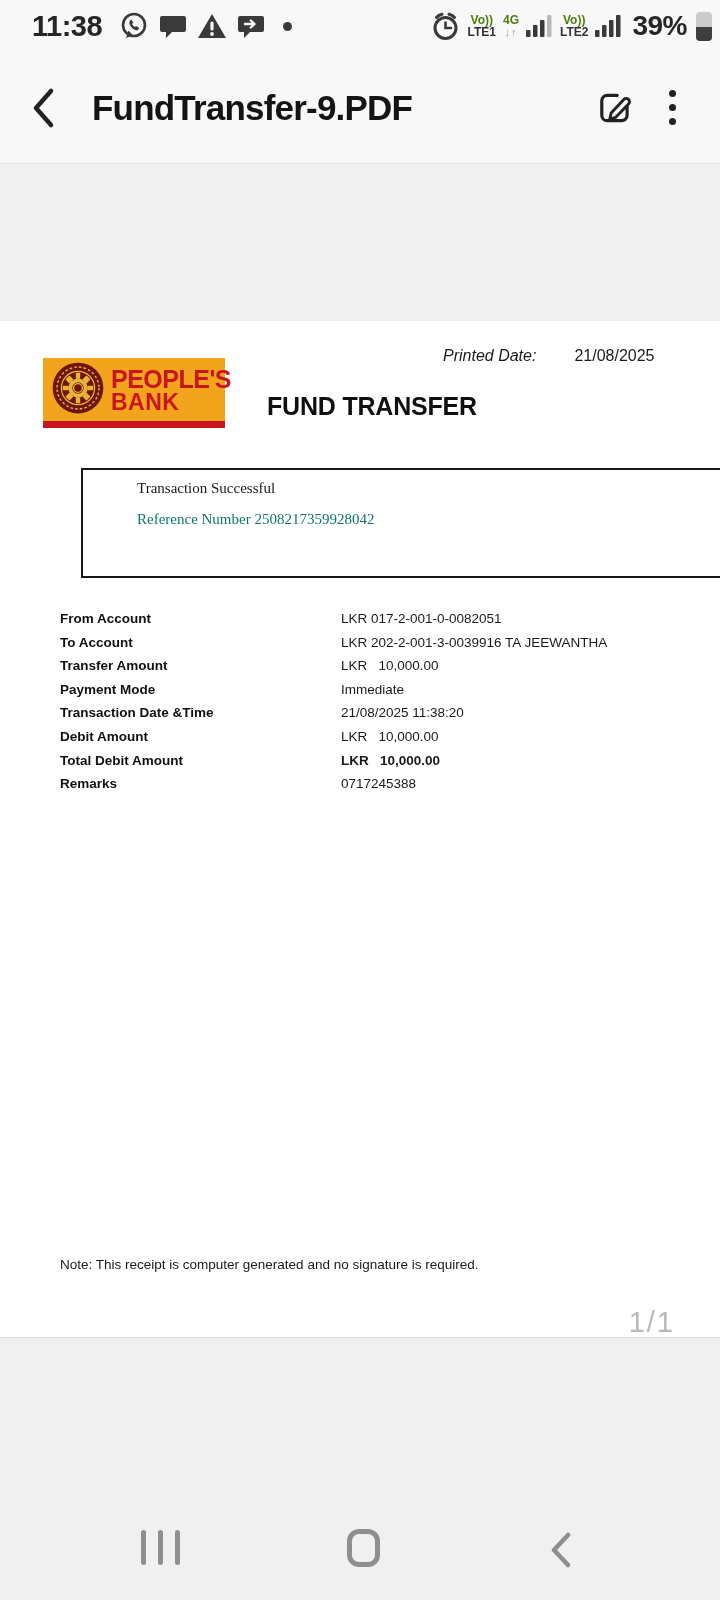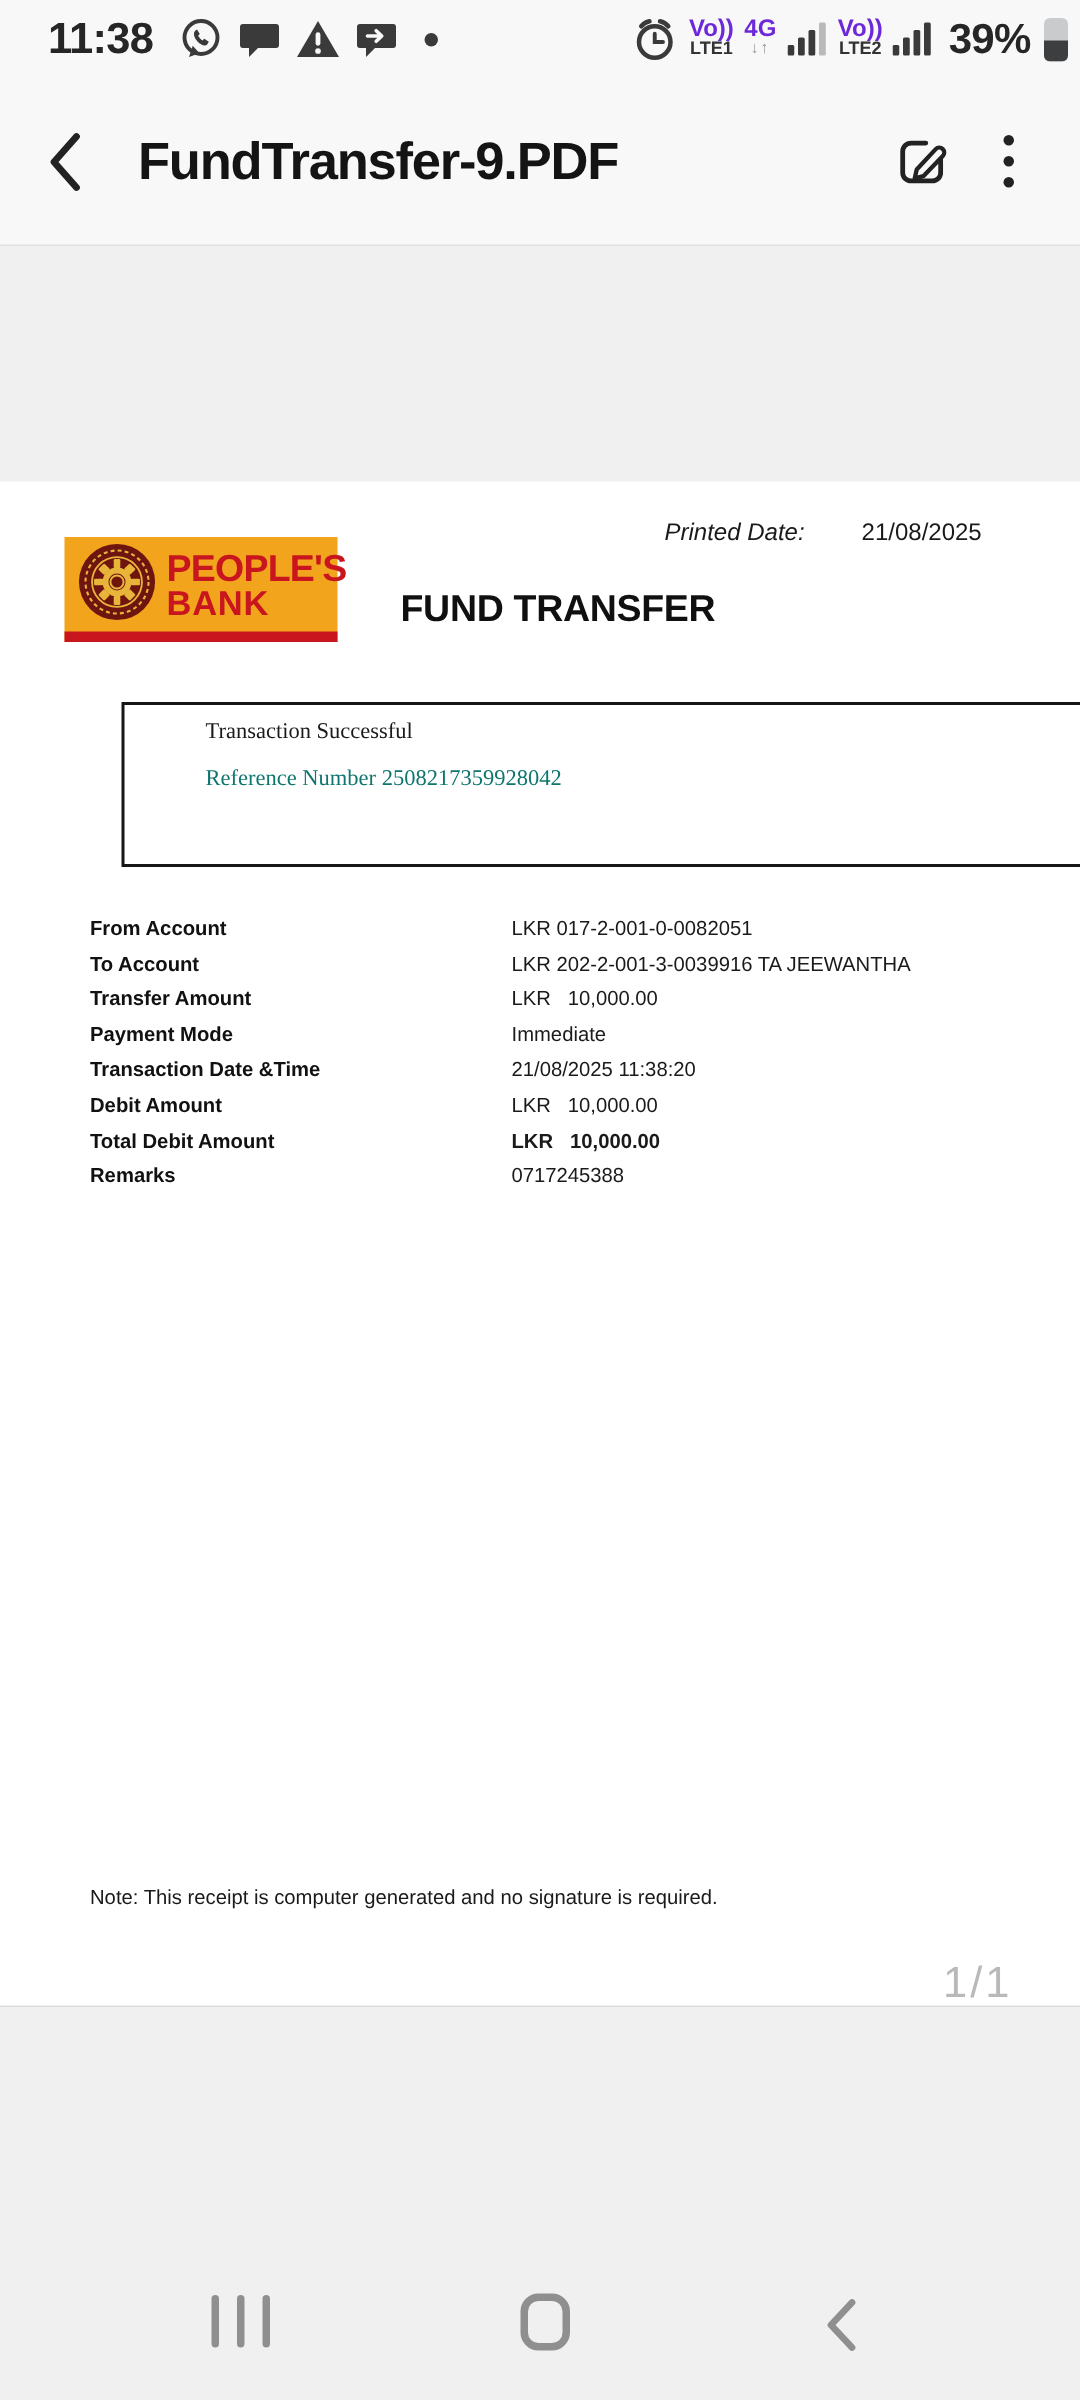--- a/index.html
+++ b/index.html
@@ -14,21 +14,21 @@
     position:absolute; top:0; left:0; width:720px; height:52px;
     background:#F8F8F8; display:flex; align-items:center;
     padding:0 8px 0 32px;
   }
   .sb-left{ display:flex; align-items:center; gap:10px; }
   .sb-time{ font-size:29px; font-weight:700; color:#262626; letter-spacing:-0.5px; margin-right:7px; }
   .sb-icon{ display:flex; align-items:center; }
   .sb-dot{ width:9px; height:9px; border-radius:50%; background:#3a3a3a; margin-left:8px; }
   .sb-right{ margin-left:auto; display:flex; align-items:center; gap:7px; }
   .net-block{ display:flex; flex-direction:column; align-items:center; line-height:12px; }
-  .net-block .t1{ font-size:16px; font-weight:700; color:#6d28d9; }
+  .net-block .t1{ font-size:12px; font-weight:700; color:#4d7c0f; }
   .net-block .t2{ font-size:12px; font-weight:700; color:#333; }
   .net-block .arrows{ font-size:11px; color:#9a9a9a; letter-spacing:1px; }
   .sb-batt-pct{ font-size:28px; font-weight:700; color:#262626; letter-spacing:-0.5px; margin-left:3px; }
   .battery{ width:16px; height:29px; border-radius:4px; background:#c9cbcd; position:relative; overflow:hidden; margin-left:2px; }
   .battery .fill{ position:absolute; bottom:0; left:0; width:100%; height:46%; background:#3c3e40; }
   
   .app-header{
     position:absolute; top:52px; left:0; width:720px; height:112px;
     background:#F8F8F8; border-bottom:1px solid #e2e2e2;
     display:flex; align-items:center; padding:0 28px 0 30px;

